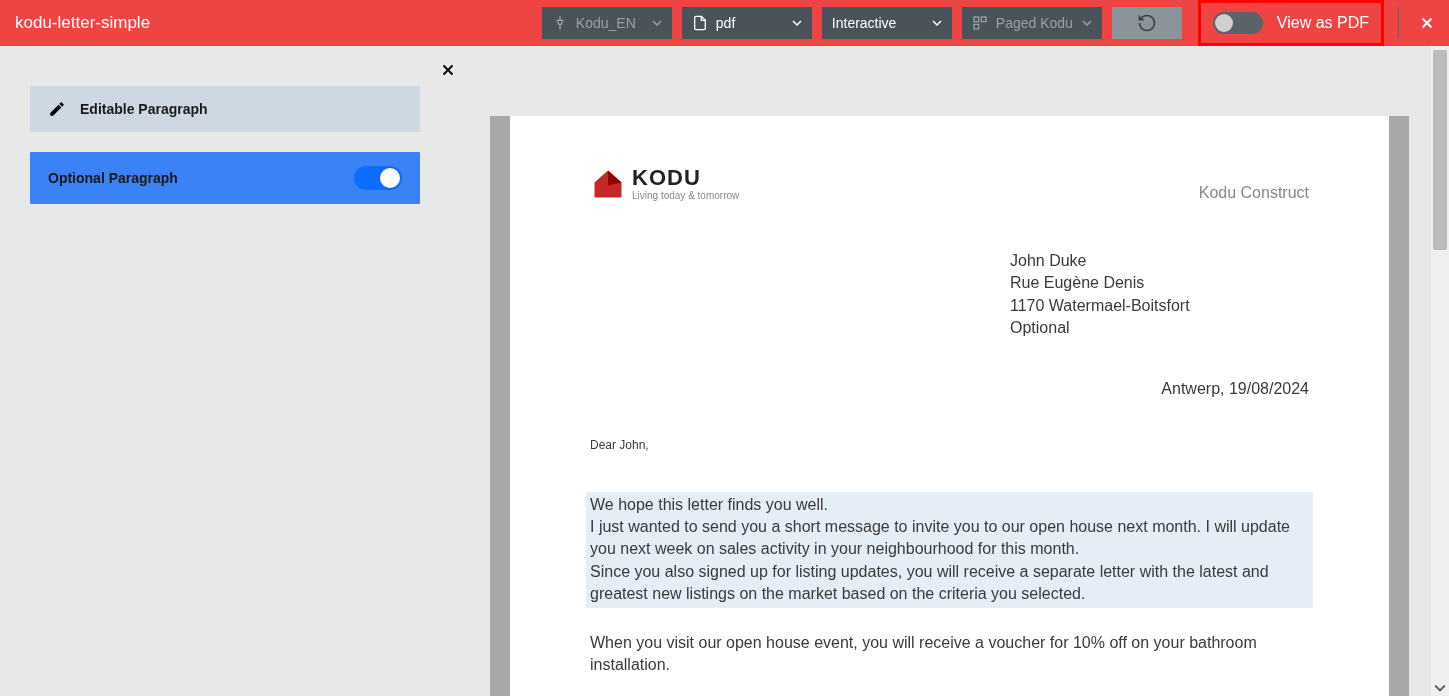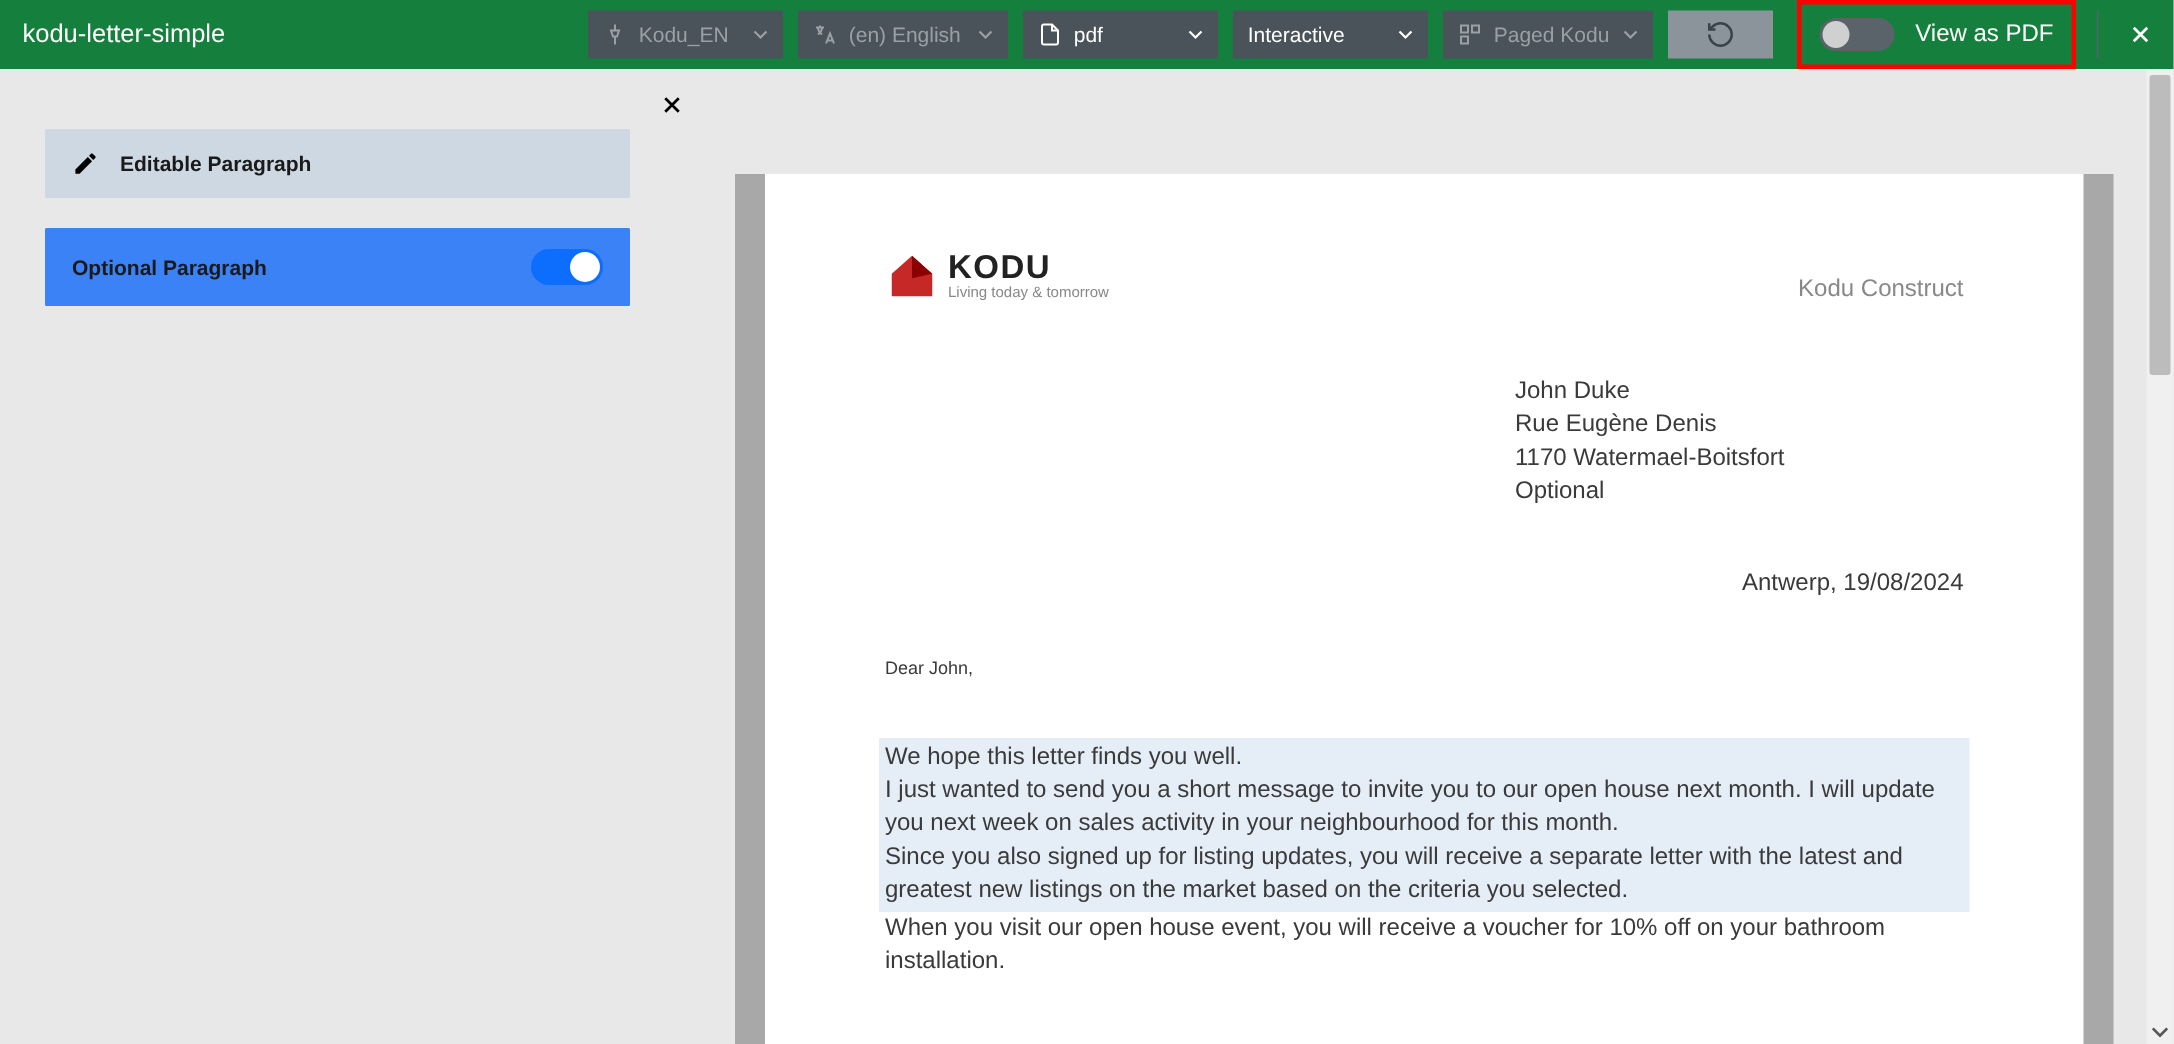--- a/index.html
+++ b/index.html
@@ -5,21 +5,21 @@
     * { margin: 0; padding: 0; box-sizing: border-box; }
     body {
       font-family: -apple-system, BlinkMacSystemFont, "Segoe UI", Arial, sans-serif;
       background: #e8e8e8;
       width: 1449px;
       height: 696px;
       overflow: hidden;
       position: relative;
     }
     .toolbar {
-      background: #15803d;
+      background: #ef4444;
       height: 46px;
       display: flex;
       align-items: center;
       padding: 0 10px;
       color: #fff;
       gap: 10px;
       position: relative;
     }
     .toolbar-title {
       font-size: 17px;
@@ -225,20 +225,21 @@
       font-size: 16px;
       margin-bottom: 40px;
     }
     .greeting {
       font-size: 12px;
       margin-bottom: 40px;
     }
     .body-para {
       font-size: 16px;
       line-height: 1.4;
+      margin-bottom: 24px;
     }
     .body-para.highlighted {
       background: #e5edf7;
       padding: 2px 4px;
       margin-left:-4px;
       margin-right:-4px;
     }
     .scrollbar-track {
       position:absolute;
       right:0;
@@ -275,31 +276,20 @@
       <svg class="dd-icon" viewBox="0 0 24 24" fill="none" stroke="#9aa0a6" stroke-width="2">
           <path d="M12 2v6m-4 0h8l-2 6h-4l-2-6zm4 6v8"></path>
         </svg>
       <span>Kodu_EN</span>
     </div>
     <svg class="caret" viewBox="0 0 10 10">
         <path d="M1 3l4 4 4-4" fill="none" stroke="#9aa0a6" stroke-width="1.5"></path>
       </svg>
   </div>
 
-  <div class="dropdown faded" style="min-width:140px;">
-    <div class="dd-left">
-      <svg class="dd-icon" viewBox="0 0 24 24" fill="none" stroke="#9aa0a6" stroke-width="2">
-          <path d="M3 5h8M7 3v2M5 5c0 4 4 7 4 7m-4 0s4-3 4-7M13 21l4-10 4 10m-7-3h6"></path>
-        </svg>
-      <span>(en) English</span>
-    </div>
-    <svg class="caret" viewBox="0 0 10 10">
-        <path d="M1 3l4 4 4-4" fill="none" stroke="#9aa0a6" stroke-width="1.5"></path>
-      </svg>
-  </div>
 
   <div class="dropdown" style="min-width:130px;">
     <div class="dd-left">
       <svg class="dd-icon" viewBox="0 0 24 24" fill="none" stroke="#fff" stroke-width="2">
           <path d="M14 2H6a2 2 0 00-2 2v16a2 2 0 002 2h12a2 2 0 002-2V8l-6-6z"></path>
           <path d="M14 2v6h6"></path>
         </svg>
       <span>pdf</span>
     </div>
     <svg class="caret" viewBox="0 0 10 10">

